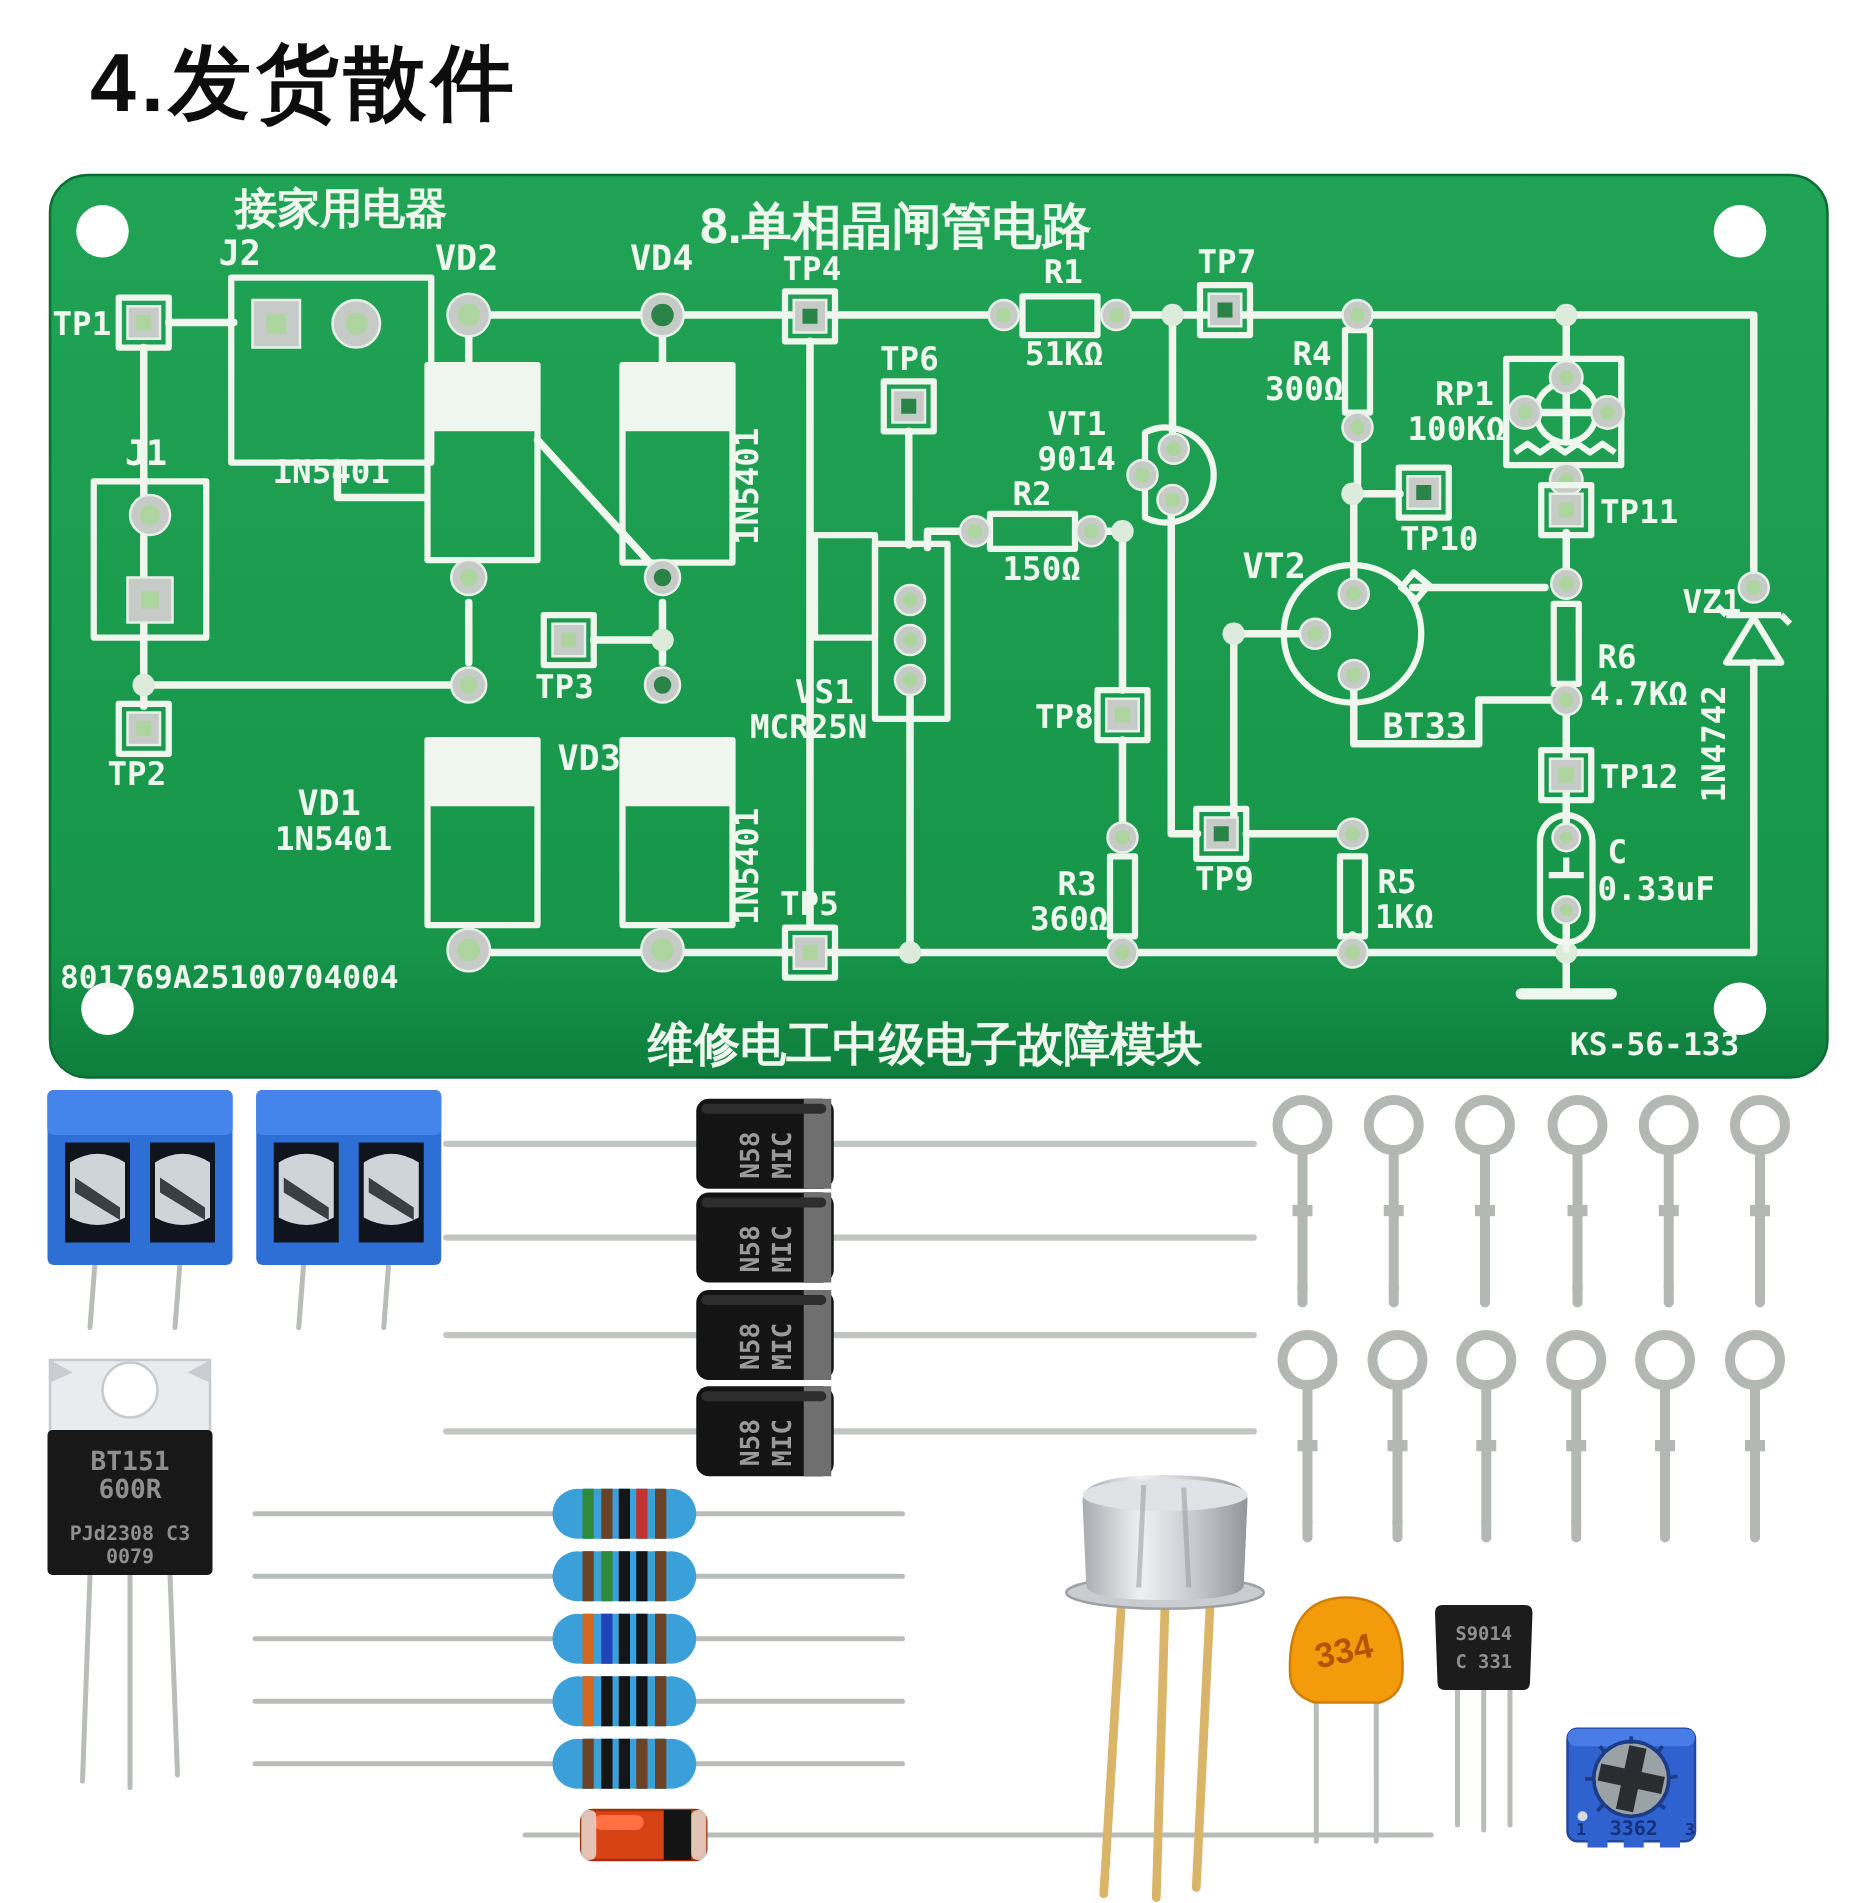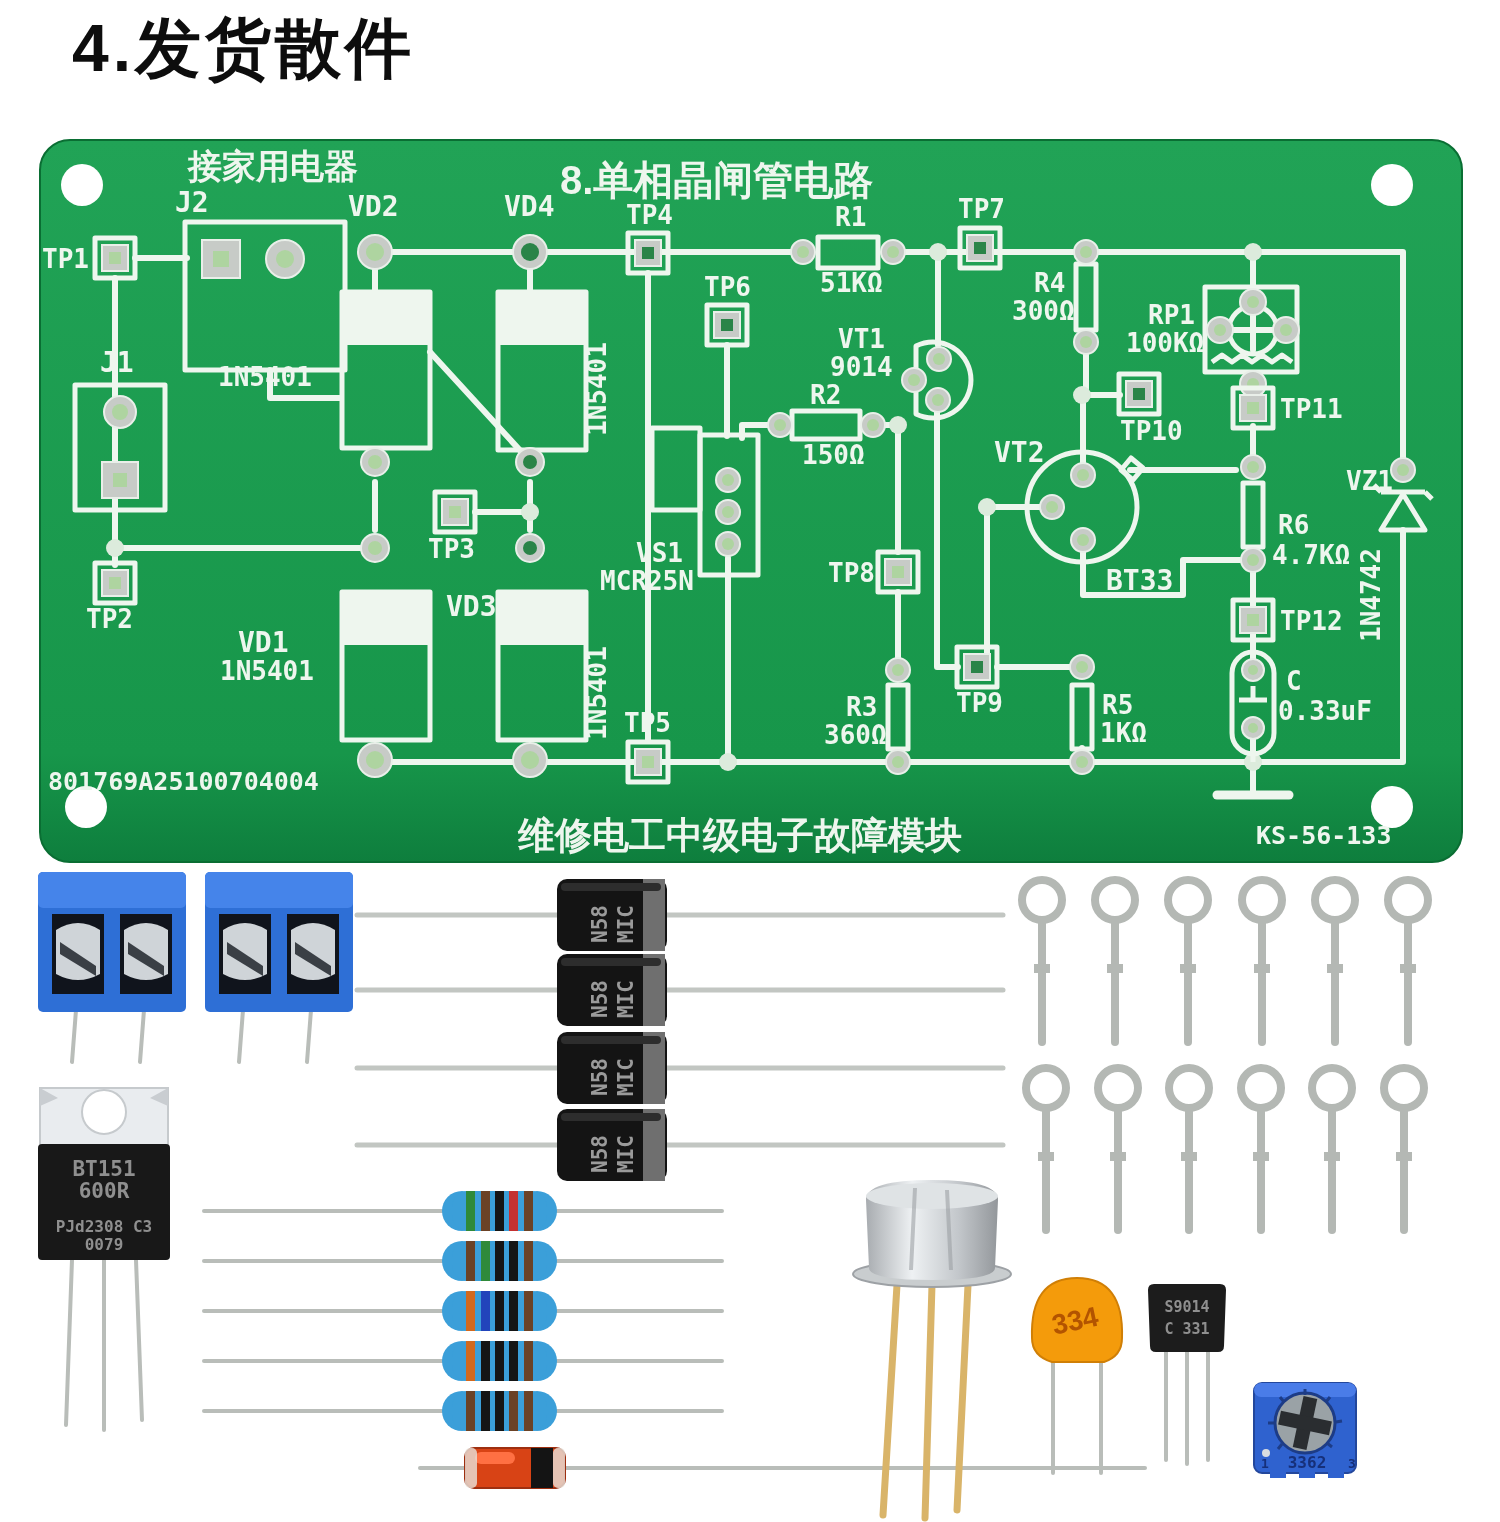--- a/index.html
+++ b/index.html
@@ -1,18 +1,18 @@
 <!DOCTYPE html>
 <html><head>
 <meta charset="utf-8">
 <style>
   html,body{margin:0;padding:0;background:#ffffff;}
   #stage{position:relative;width:1500px;height:1522px;background:#ffffff;overflow:hidden;
          font-family:"Liberation Sans",sans-serif;}
-  #page-title{position:absolute;left:72px;top:4px;margin:0;font-size:66px;font-weight:700;
+  #page-title{position:absolute;left:72px;top:22px;margin:0;font-size:66px;font-weight:700;
               color:#0d0d0d;letter-spacing:4px;font-family:"Liberation Sans",sans-serif;}
   svg{position:absolute;overflow:visible;}
   
   .trace{stroke:#eef6ee;stroke-width:6;fill:none;stroke-linecap:round;stroke-linejoin:round;}
   .trace8{stroke:#eef6ee;stroke-width:9;fill:none;stroke-linecap:round;}
   .silk{stroke:#eef6ee;stroke-width:5;fill:none;stroke-linejoin:round;}
   .silkfill{fill:#eef6ee;}
   .dot{fill:#dcebdc;}
   .pad{fill:#c7cbc7;stroke:#e9efe9;stroke-width:2;}
   .hole{fill:#aed4a0;}

